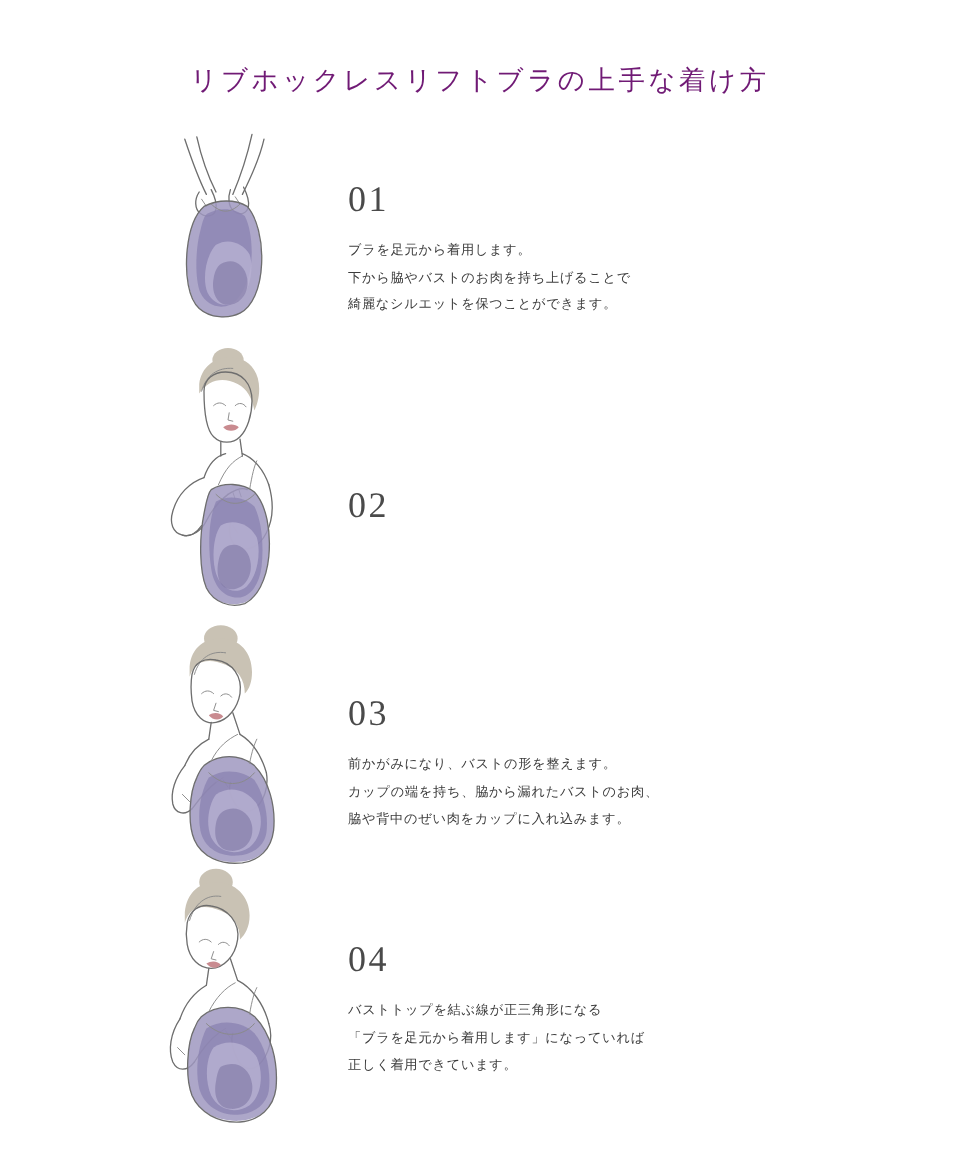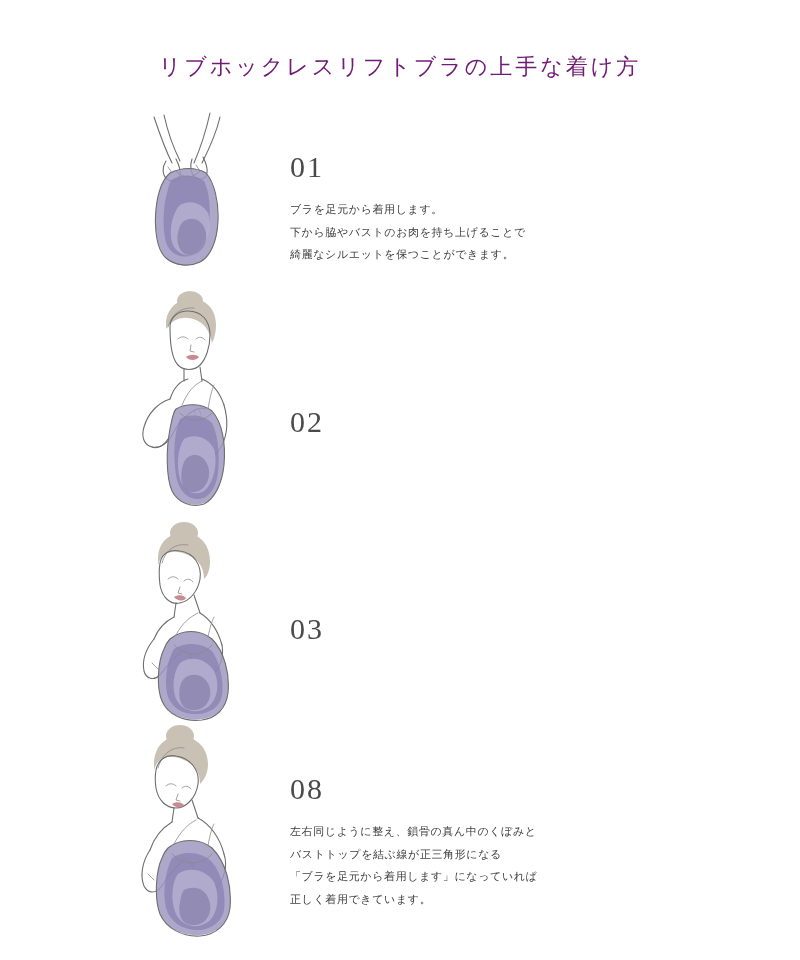--- a/index.html
+++ b/index.html
@@ -212,20 +212,25 @@
           <path class="garment-c" d="M70 146 C82 138 96 142 104 154 C110 166 108 182 98 190 C86 198 72 194 66 182 C61 170 64 154 70 146 Z"></path>
           <path class="garment-d" d="M76 160 C86 154 98 160 100 172 C102 184 94 194 82 193 C70 192 68 180 70 170 C71 165 73 162 76 160 Z"></path>
           <path class="ink" d="M60 122 C72 112 90 112 102 122 C114 134 120 156 118 176 C116 192 106 201 92 203 C74 205 58 198 52 184 C46 170 48 144 54 132 C56 127 58 124 60 122 Z"></path>
           <path class="ink-thin" d="M66 118 C72 106 80 100 88 96"></path>
           <path class="ink-thin" d="M98 120 C100 110 102 104 104 100"></path>
           <path class="ink-thin" d="M64 128 C76 140 92 140 102 128"></path>
         </svg>
       </div>
       <div class="step-body">
         <div class="step-number">03</div>
+        <div class="step-lines">
+          <div>前かがみになり、バストの形を整えます。</div>
+          <div>カップの端を持ち、脇から漏れたバストのお肉、</div>
+          <div>脇や背中のぜい肉をカップに入れ込みます。</div>
+        </div>
       </div>
     </div>
 
     <div class="step step-4">
       <div class="step-illustration">
         <svg width="150" height="215" viewBox="0 0 150 215" xmlns="http://www.w3.org/2000/svg" aria-hidden="true">
 
           <ellipse class="hair" cx="70" cy="14" rx="14" ry="11"></ellipse>
           <path class="hair" d="M44 42 C44 26 54 14 70 14 C86 14 98 26 98 42 C98 52 94 58 90 62 C90 50 84 42 74 38 C60 32 48 34 44 48 Z"></path>
           <path class="ink-thin" d="M48 46 C52 32 62 24 74 26"></path>
@@ -253,23 +258,22 @@
           <path class="garment-b" d="M62 136 C74 128 92 130 102 140 C112 152 116 172 114 188 C112 200 100 208 88 208 C72 208 60 200 56 186 C52 168 56 148 62 136 Z"></path>
           <path class="garment-c" d="M68 152 C80 144 96 148 104 160 C110 174 108 192 98 200 C86 208 72 204 66 192 C60 178 62 160 68 152 Z"></path>
           <path class="garment-d" d="M74 168 C86 162 98 168 100 182 C102 194 94 204 82 203 C70 202 68 190 70 180 C71 174 72 170 74 168 Z"></path>
           <path class="ink" d="M58 126 C70 116 90 116 102 126 C116 140 122 164 120 186 C118 202 106 213 90 214 C72 215 56 206 50 192 C44 176 46 148 52 136 C54 130 56 128 58 126 Z"></path>
           <path class="ink-thin" d="M64 122 C70 110 78 102 86 98"></path>
           <path class="ink-thin" d="M98 124 C100 112 102 106 104 102"></path>
           <path class="ink-thin" d="M62 132 C74 144 92 144 102 132"></path>
         </svg>
       </div>
       <div class="step-body">
-        <div class="step-number">08</div>
+        <div class="step-number">04</div>
         <div class="step-lines">
-          <div>左右同じように整え、鎖骨の真ん中のくぼみと</div>
           <div>バストトップを結ぶ線が正三角形になる</div>
           <div>「ブラを足元から着用します」になっていれば</div>
           <div>正しく着用できています。</div>
         </div>
       </div>
     </div>
 
   </div>
 </div>
 

